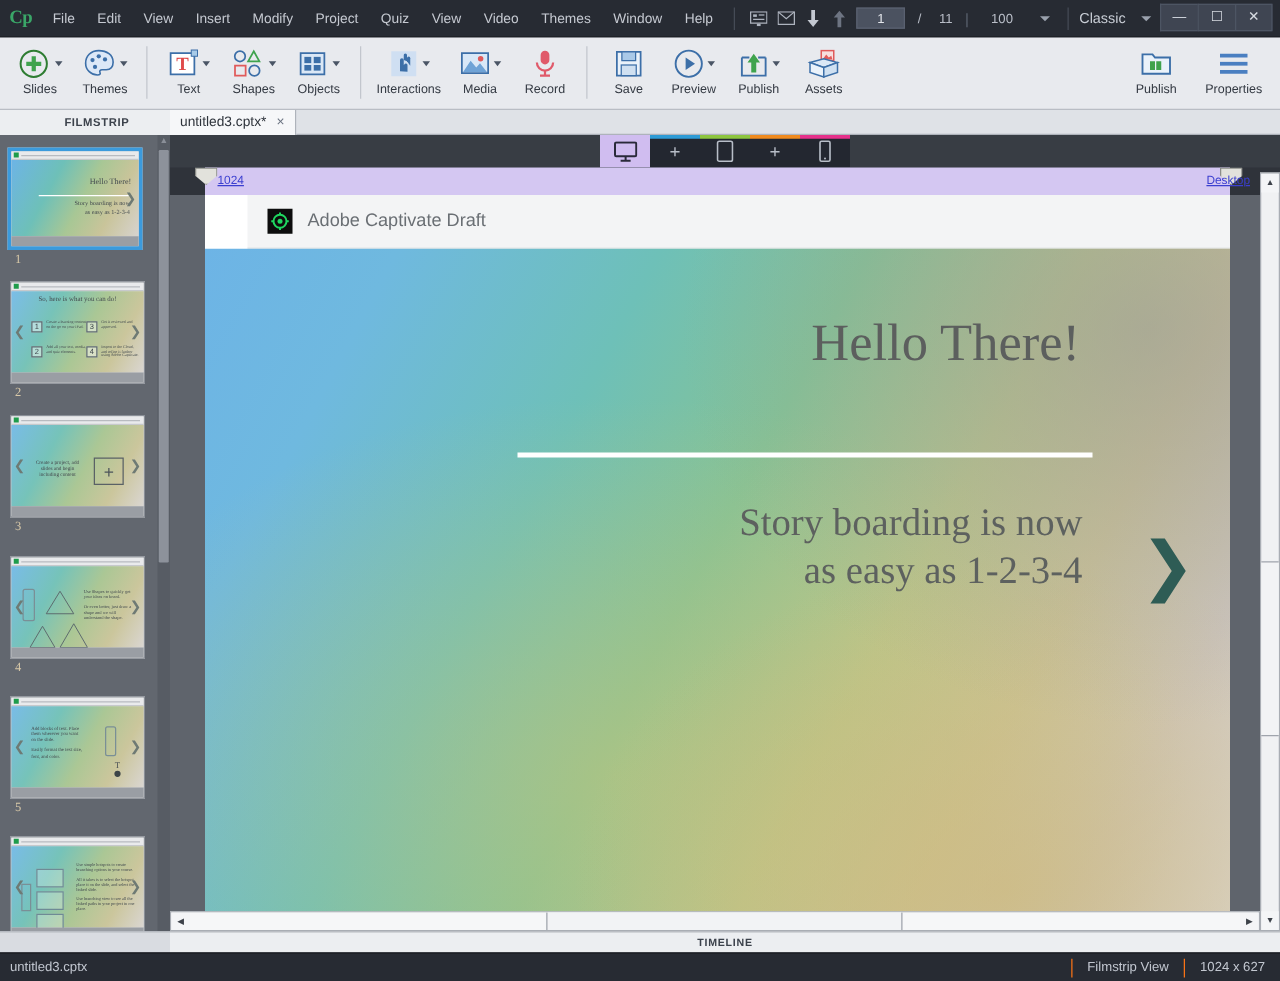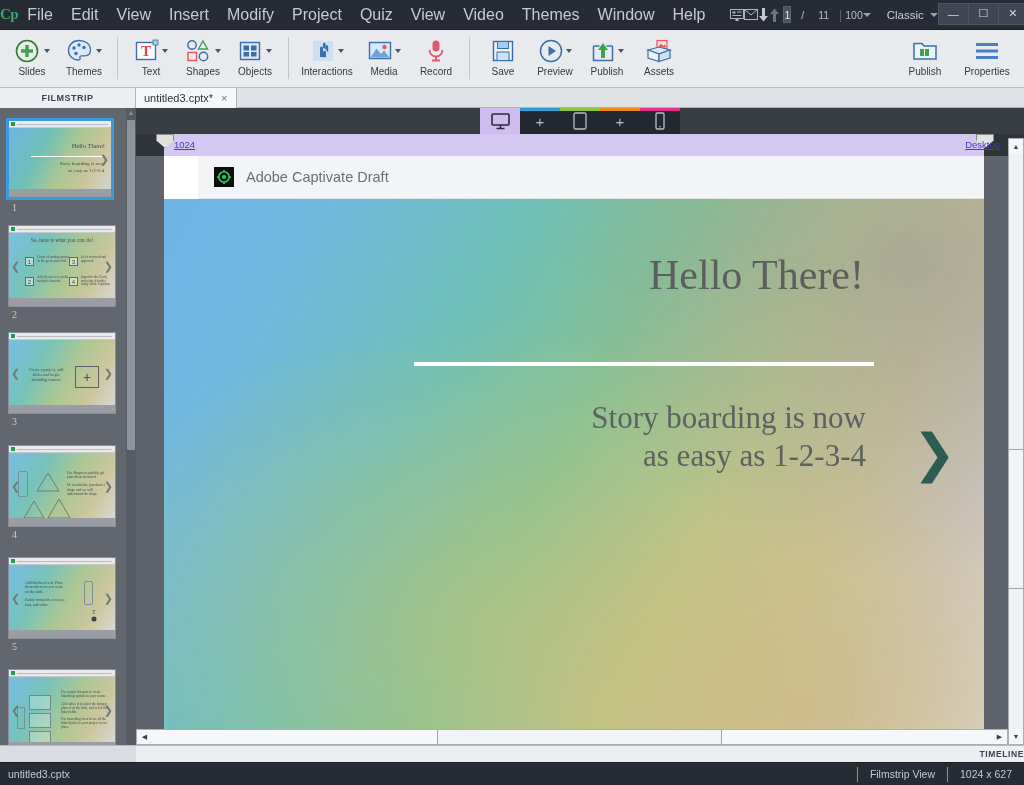--- a/index.html
+++ b/index.html
@@ -20,21 +20,21 @@
     border-bottom: 1px solid #1c1f25;
   }
   .cp-logo {
     width: 34px; height: 30px;
     display: flex; align-items: center; justify-content: center;
     color: #3aa668; font-weight: bold; font-size: 15px;
     font-family: "Liberation Serif", serif;
     letter-spacing: -0.5px;
   }
   .menu-item {
-    color: #c6cad2; font-size: 16px; padding: 0 9px; height: 30px;
+    color: #c6cad2; font-size: 11px; padding: 0 9px; height: 30px;
     display: flex; align-items: center; cursor: default; white-space: nowrap;
   }
   .mb-sep {
     width: 1px; height: 18px; background: #454b56; margin: 0 8px;
   }
   .mb-icon {
     width: 22px; height: 30px; display: flex; align-items: center;
     justify-content: center; color: #aeb4bf;
   }
   .slide-num-box {
@@ -86,21 +86,21 @@
     border-right: 3.5px solid transparent; border-top: 4px solid #4a5565;
     display: inline-block; margin-left: 3px; vertical-align: middle;
   }
 
   
   .panelhdr {
     position: absolute; left: 0; top: 88px; width: 1024px; height: 20px;
     background: #dfe2e7; border-bottom: 1px solid #aeb3bb;
   }
   .filmstrip-tab {
-    position: absolute; left: 0; top: 0; width: 136px; height: 20px;
+    position: absolute; left: 0; top: 0; width: 156px; height: 20px;
     background: #eceef1; display: flex; align-items: center;
     justify-content: center; border-right: 1px solid #aeb3bb;
   }
   .filmstrip-tab span {
     font-size: 9px; font-weight: bold; color: #3c424c; letter-spacing: 0.5px;
   }
   .doc-tab {
     position: absolute; left: 136px; top: 0; height: 20px;
     background: #f6f7f9; border-right: 1px solid #aeb3bb;
     display: flex; align-items: center; padding: 0 8px; gap: 8px;
@@ -273,21 +273,21 @@
   }
   .vs-thumb {
     position: absolute; left: 0; top: 310px; width: 14px; height: 140px;
     background: #f2f3f5; border-top: 1px solid #9fa4ac; border-bottom: 1px solid #9fa4ac;
   }
 
   
   .timeline {
     position: absolute; left: 136px; top: 745px; width: 888px; height: 17px;
     background: #eceef1; border-top: 1px solid #b5b9c0;
-    display: flex; align-items: center; justify-content: flex-end;
+    display: flex; align-items: center; justify-content: center;
   }
   .timeline span {
     font-size: 8.5px; font-weight: bold; color: #3c424c; letter-spacing: .6px;
   }
   .tl-left {
     position: absolute; left: 0; top: 745px; width: 136px; height: 17px;
     background: #d9dce1; border-top: 1px solid #b5b9c0;
   }
 
   

